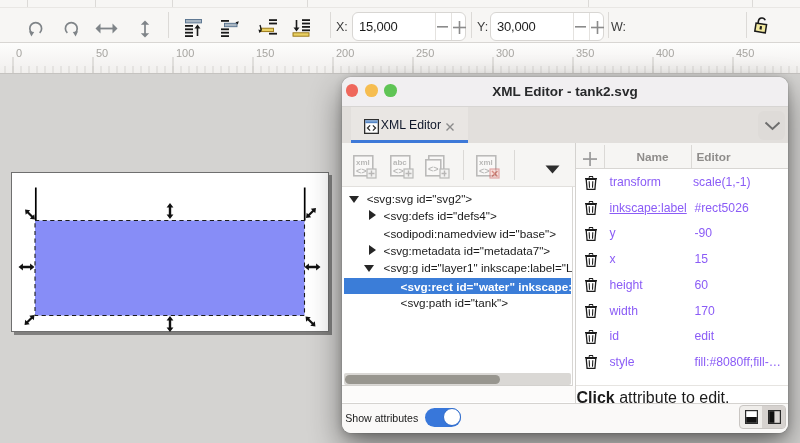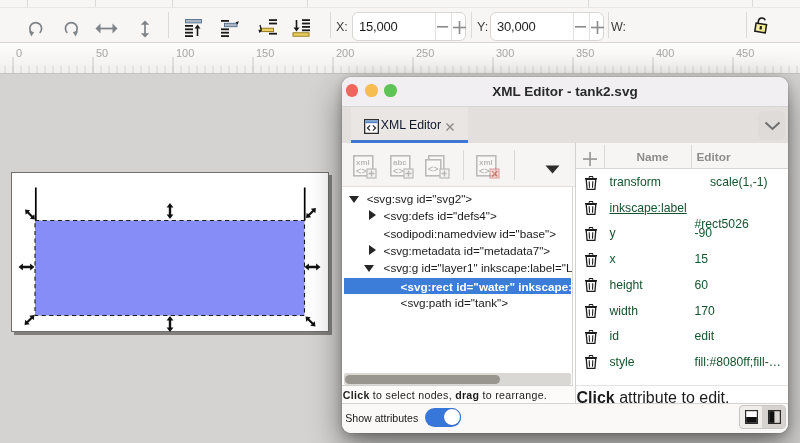--- a/index.html
+++ b/index.html
@@ -277,54 +277,53 @@
     <div class="abs" style="left:58.6px;top:108.9px;">&lt;svg:path id="tank"&gt;</div>
 
     <div class="abs" style="left:1.5px;top:186px;width:227px;height:12px;background:#dad8d5;border-radius:2px;">
       <div class="abs" style="left:1.5px;top:1.5px;width:155px;height:9px;background:#98968f;border-radius:4.5px;"></div>
     </div>
   </div>
   <div class="abs" style="left:0;top:308.3px;width:229.5px;height:1px;background:#d3d1ce;"></div>
   <div class="abs" style="left:229.5px;top:110px;width:1px;height:199px;background:#d8d6d3;"></div>
 
   <div class="abs" style="left:0;top:309.3px;width:233px;height:16px;background:#fcfbfa;"></div>
-  <div class="abs" style="left:0.8px;top:311.5px;font-size:10.6px;letter-spacing:0.3px;color:#1c1c1c;white-space:nowrap;"><b>Click</b> to select nodes, <b>drag</b> to rearrange.</div>
 
   <div class="abs" style="left:233px;top:66px;width:1px;height:259.5px;background:#d4d2cf;"></div>
 
   <div class="abs" style="left:234px;top:66px;width:212px;height:26px;background:#f6f5f3;border-bottom:1px solid #d8d6d3;box-sizing:border-box;">
     <svg class="abs" style="left:7px;top:9px;" width="14" height="14">
         <rect y="6.2" width="14" height="1.7" fill="#9a9a9a"></rect>
         <rect x="6.2" width="1.7" height="14" fill="#9a9a9a"></rect>
       </svg>
     <div class="abs" style="left:28px;top:2px;width:1px;height:23px;background:#dbd9d6;"></div>
     <div class="abs" style="left:114.7px;top:2px;width:1px;height:23px;background:#dbd9d6;"></div>
     <div class="abs" style="left:35.5px;top:7px;font-size:11.8px;font-weight:bold;color:#8e8c8a;margin-left:25px;">Name</div>
     <div class="abs" style="left:120.5px;top:7px;font-size:11.8px;font-weight:bold;color:#8e8c8a;">Editor</div>
   </div>
 
-  <div id="attrs" class="abs" style="left:234px;top:92px;width:212px;height:216px;background:#fff;font-size:12.2px;color:#14532d;">
+  <div id="attrs" class="abs" style="left:234px;top:92px;width:212px;height:216px;background:#fff;font-size:12.2px;color:#8b5cf6;">
 <svg class="abs" style="left:8.5px;top:6.5px" width="12" height="14" viewBox="0 0 12 14">
         <path d="M1.2 3.4 L10.8 3.4 L9.9 13.4 L2.1 13.4 Z" fill="none" stroke="#1c1c1c" stroke-width="1.3"></path>
         <rect x="0" y="2" width="12" height="1.4" fill="#1c1c1c"></rect>
         <path d="M4 1.8 L4.6 0.4 L7.4 0.4 L8 1.8" fill="none" stroke="#1c1c1c" stroke-width="1.1"></path>
         <line x1="4.2" y1="5.2" x2="4.5" y2="11.8" stroke="#1c1c1c" stroke-width="1.1"></line>
         <line x1="7.8" y1="5.2" x2="7.5" y2="11.8" stroke="#1c1c1c" stroke-width="1.1"></line>
       </svg>
 <div class="abs" style="left:33.5px;top:6.0px;white-space:nowrap;">transform</div>
-<div class="abs" style="left:134px;top:6.0px;white-space:nowrap;text-align:center;">scale(1,-1)</div>
+<div class="abs" style="left:117px;top:6.0px;white-space:nowrap;text-align:center;">scale(1,-1)</div>
 <svg class="abs" style="left:8.5px;top:32.2px" width="12" height="14" viewBox="0 0 12 14">
         <path d="M1.2 3.4 L10.8 3.4 L9.9 13.4 L2.1 13.4 Z" fill="none" stroke="#1c1c1c" stroke-width="1.3"></path>
         <rect x="0" y="2" width="12" height="1.4" fill="#1c1c1c"></rect>
         <path d="M4 1.8 L4.6 0.4 L7.4 0.4 L8 1.8" fill="none" stroke="#1c1c1c" stroke-width="1.1"></path>
         <line x1="4.2" y1="5.2" x2="4.5" y2="11.8" stroke="#1c1c1c" stroke-width="1.1"></line>
         <line x1="7.8" y1="5.2" x2="7.5" y2="11.8" stroke="#1c1c1c" stroke-width="1.1"></line>
       </svg>
 <div class="abs" style="left:33.5px;top:31.7px;white-space:nowrap;text-decoration:underline;">inkscape:label</div>
-<div class="abs" style="left:118.5px;top:31.7px;white-space:nowrap;margin-top:16px;">#rect5026</div>
+<div class="abs" style="left:118.5px;top:31.7px;white-space:nowrap;">#rect5026</div>
 <svg class="abs" style="left:8.5px;top:57.9px" width="12" height="14" viewBox="0 0 12 14">
         <path d="M1.2 3.4 L10.8 3.4 L9.9 13.4 L2.1 13.4 Z" fill="none" stroke="#1c1c1c" stroke-width="1.3"></path>
         <rect x="0" y="2" width="12" height="1.4" fill="#1c1c1c"></rect>
         <path d="M4 1.8 L4.6 0.4 L7.4 0.4 L8 1.8" fill="none" stroke="#1c1c1c" stroke-width="1.1"></path>
         <line x1="4.2" y1="5.2" x2="4.5" y2="11.8" stroke="#1c1c1c" stroke-width="1.1"></line>
         <line x1="7.8" y1="5.2" x2="7.5" y2="11.8" stroke="#1c1c1c" stroke-width="1.1"></line>
       </svg>
 <div class="abs" style="left:33.5px;top:57.4px;white-space:nowrap;">y</div>
 <div class="abs" style="left:118.5px;top:57.4px;white-space:nowrap;">-90</div>
 <svg class="abs" style="left:8.5px;top:83.6px" width="12" height="14" viewBox="0 0 12 14">

